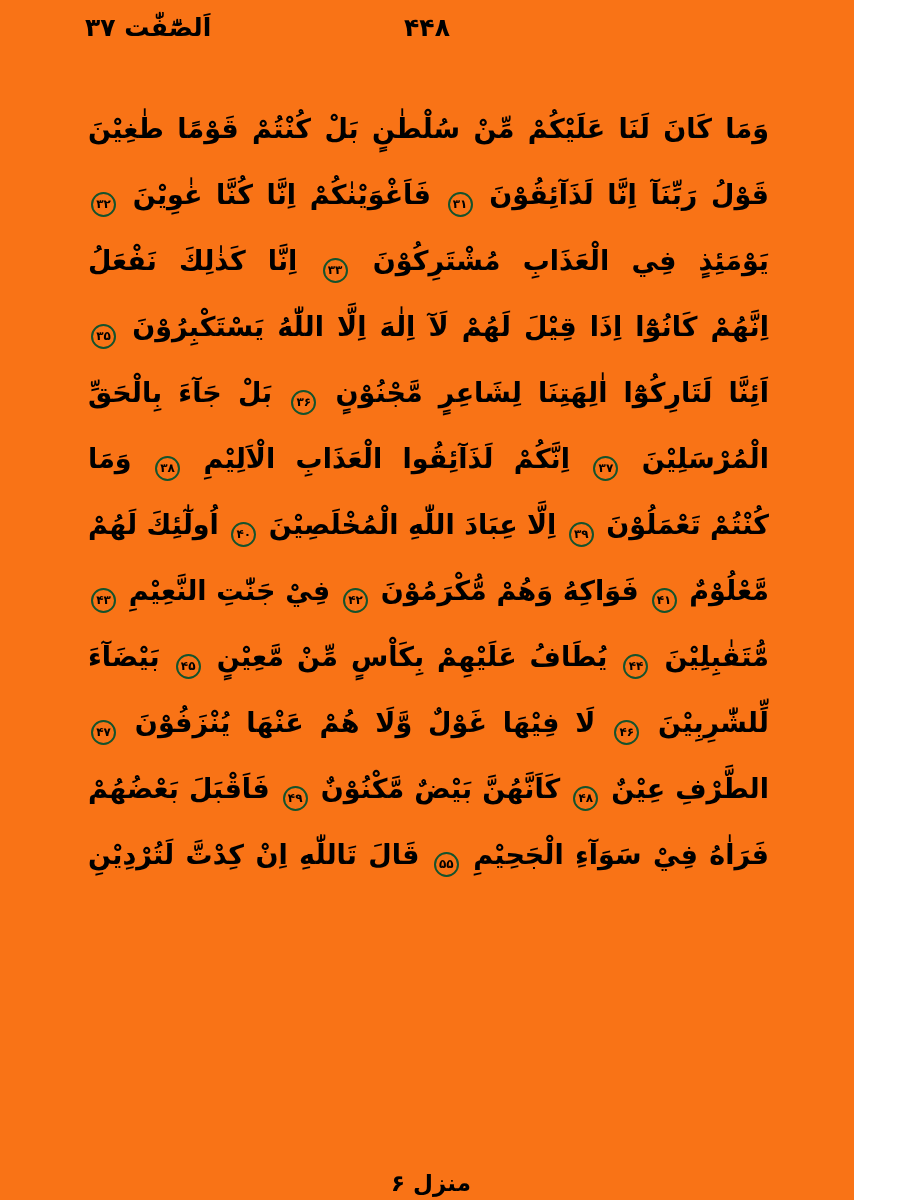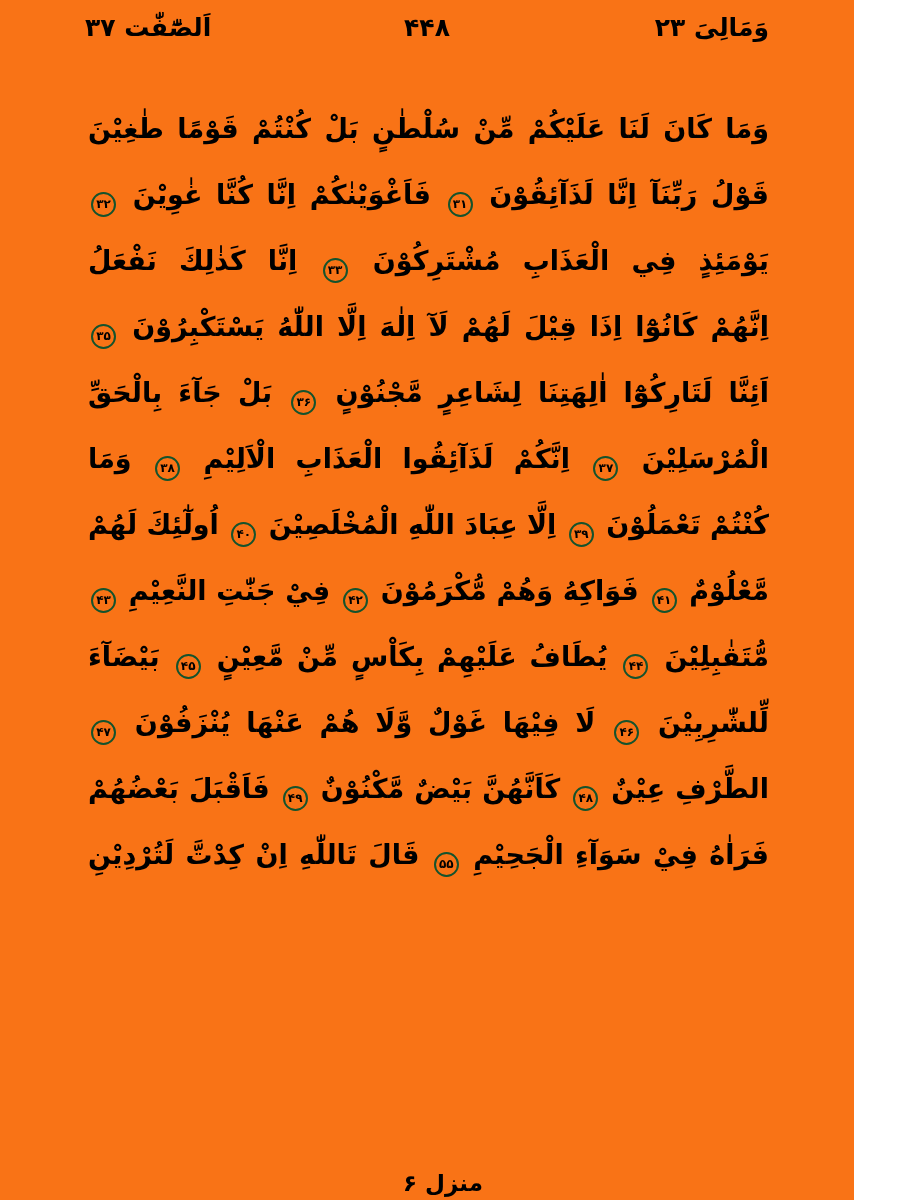--- a/index.html
+++ b/index.html
@@ -63,37 +63,36 @@
   }
   .verse-mark {
     font-size: 10px;
     vertical-align: super;
     margin: 8px 1px;
   }
   
   .page-footer {
     position: absolute;
     bottom: 4px;
-    left: 16px;
+    left: 4px;
     width: 100%;
     text-align: center;
     font-size: 23px;
     font-weight: bold;
     direction: rtl;
   }
 </style>
 </head>
 <body>
 
 <div class="page">
 
   <div class="page-header">
     <span class="hdr-left">اَلصّٰٓفّٰت ۳۷</span>
     <span class="hdr-center">۴۴۸</span>
-    <span class="hdr-right">وَمَالِىَ ۲۳</span>
   </div>
 
   <div class="quran-body">
       <div class="quran-line" dir="rtl"><span class="ayah-text">وَمَا كَانَ لَنَا عَلَيْكُمْ مِّنْ سُلْطٰنٍ بَلْ كُنْتُمْ قَوْمًا طٰغِيْنَ</span> <span class="verse-num">۳۰</span>  </div>
       <div class="quran-line" dir="rtl"><span class="ayah-text">قَوْلُ رَبِّنَآ اِنَّا لَذَآئِقُوْنَ</span> <span class="verse-num">۳۱</span> <span class="ayah-text">فَاَغْوَيْنٰكُمْ اِنَّا كُنَّا غٰوِيْنَ</span> <span class="verse-num">۳۲</span>  </div>
       <div class="quran-line" dir="rtl"><span class="ayah-text">يَوْمَئِذٍ فِي الْعَذَابِ مُشْتَرِكُوْنَ</span> <span class="verse-num">۳۳</span> <span class="ayah-text">اِنَّا كَذٰلِكَ نَفْعَلُ بِالْمُجْرِمِيْنَ</span>  </div>
       <div class="quran-line" dir="rtl"><span class="ayah-text">اِنَّهُمْ كَانُوْٓا اِذَا قِيْلَ لَهُمْ لَآ اِلٰهَ اِلَّا اللّٰهُ يَسْتَكْبِرُوْنَ</span> <span class="verse-num">۳۵</span>  </div>
       <div class="quran-line" dir="rtl"><span class="ayah-text">اَئِنَّا لَتَارِكُوْٓا اٰلِهَتِنَا لِشَاعِرٍ مَّجْنُوْنٍ</span> <span class="verse-num">۳۶</span> <span class="ayah-text">بَلْ جَآءَ بِالْحَقِّ وَصَدَّقَ</span> </div>
       <div class="quran-line" dir="rtl"><span class="ayah-text">الْمُرْسَلِيْنَ</span> <span class="verse-num">۳۷</span> <span class="ayah-text">اِنَّكُمْ لَذَآئِقُوا الْعَذَابِ الْاَلِيْمِ</span> <span class="verse-num">۳۸</span> <span class="ayah-text">وَمَا تُجْزَوْنَ اِلَّا مَا</span> </div>
       <div class="quran-line" dir="rtl"><span class="ayah-text">كُنْتُمْ تَعْمَلُوْنَ</span> <span class="verse-num">۳۹</span> <span class="ayah-text">اِلَّا عِبَادَ اللّٰهِ الْمُخْلَصِيْنَ</span> <span class="verse-num">۴۰</span> <span class="ayah-text">اُولٰٓئِكَ لَهُمْ رِزْقٌ</span> </div>

